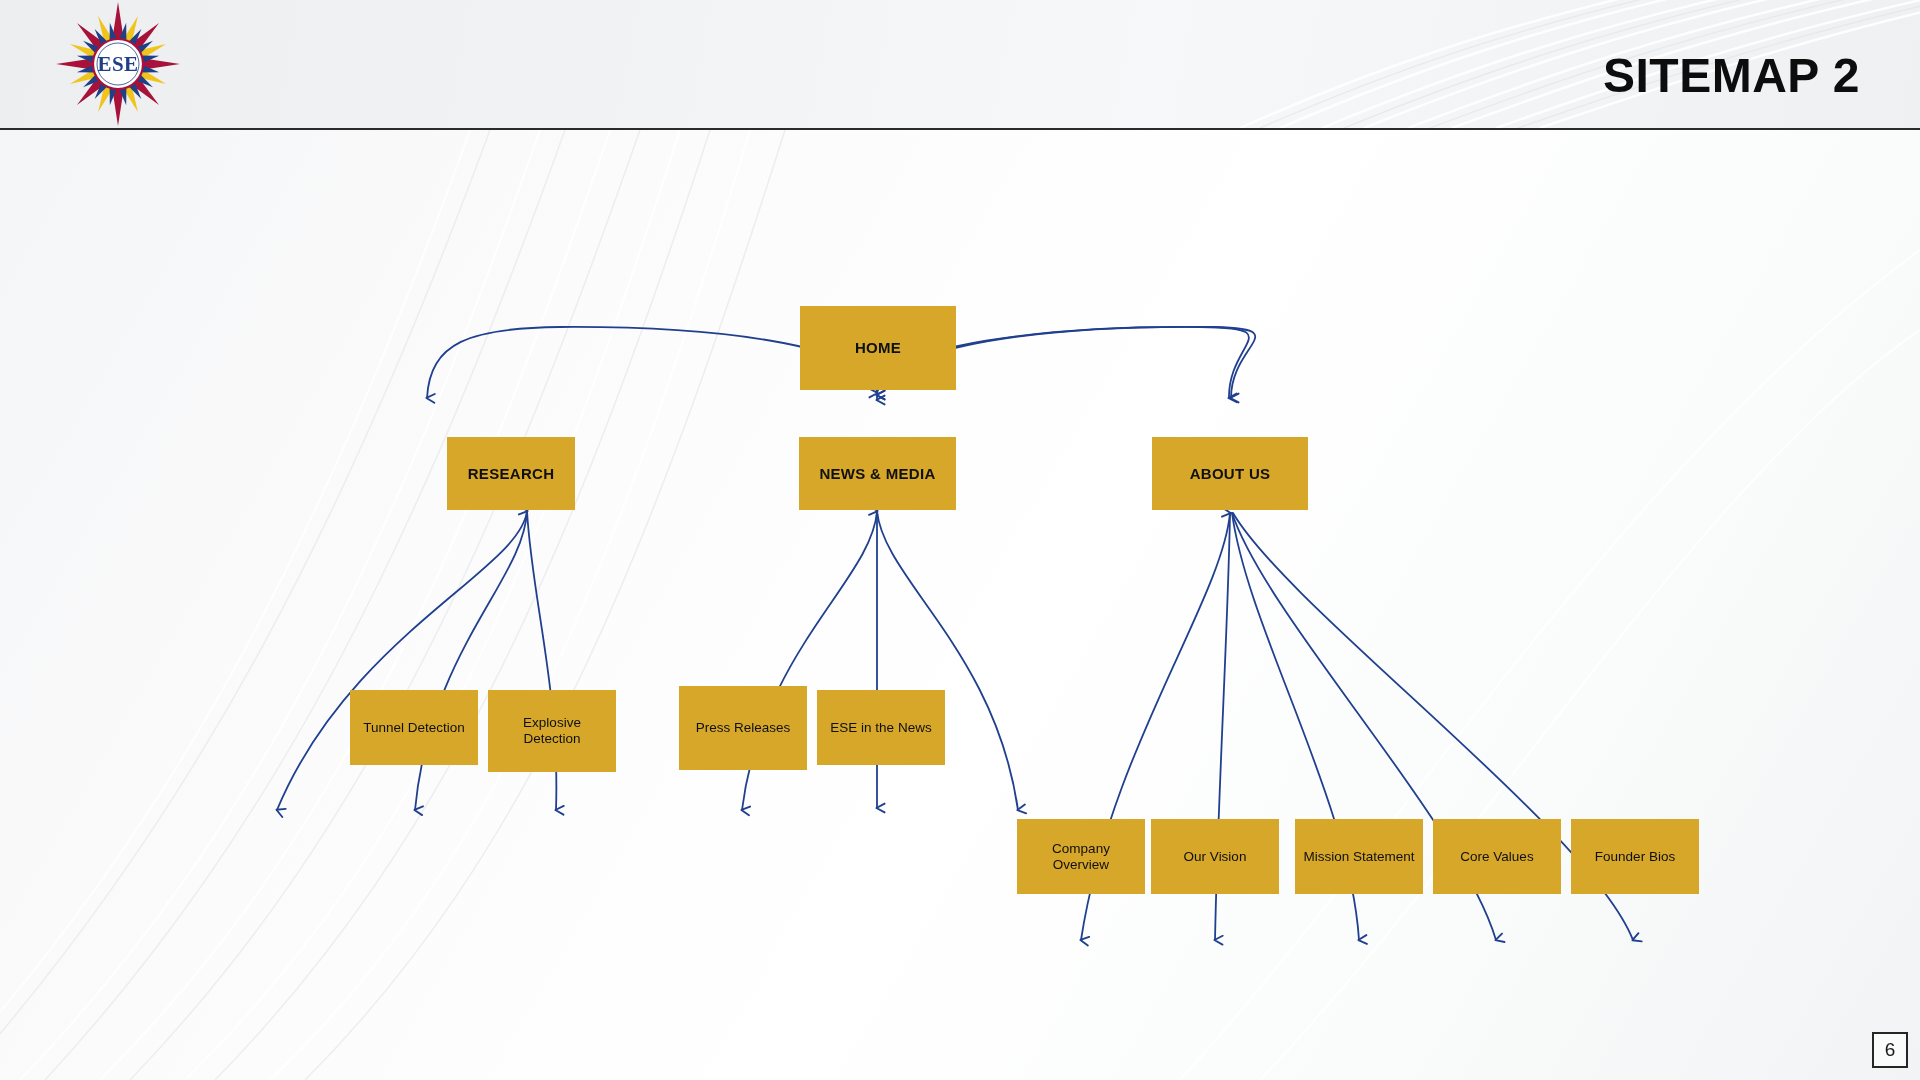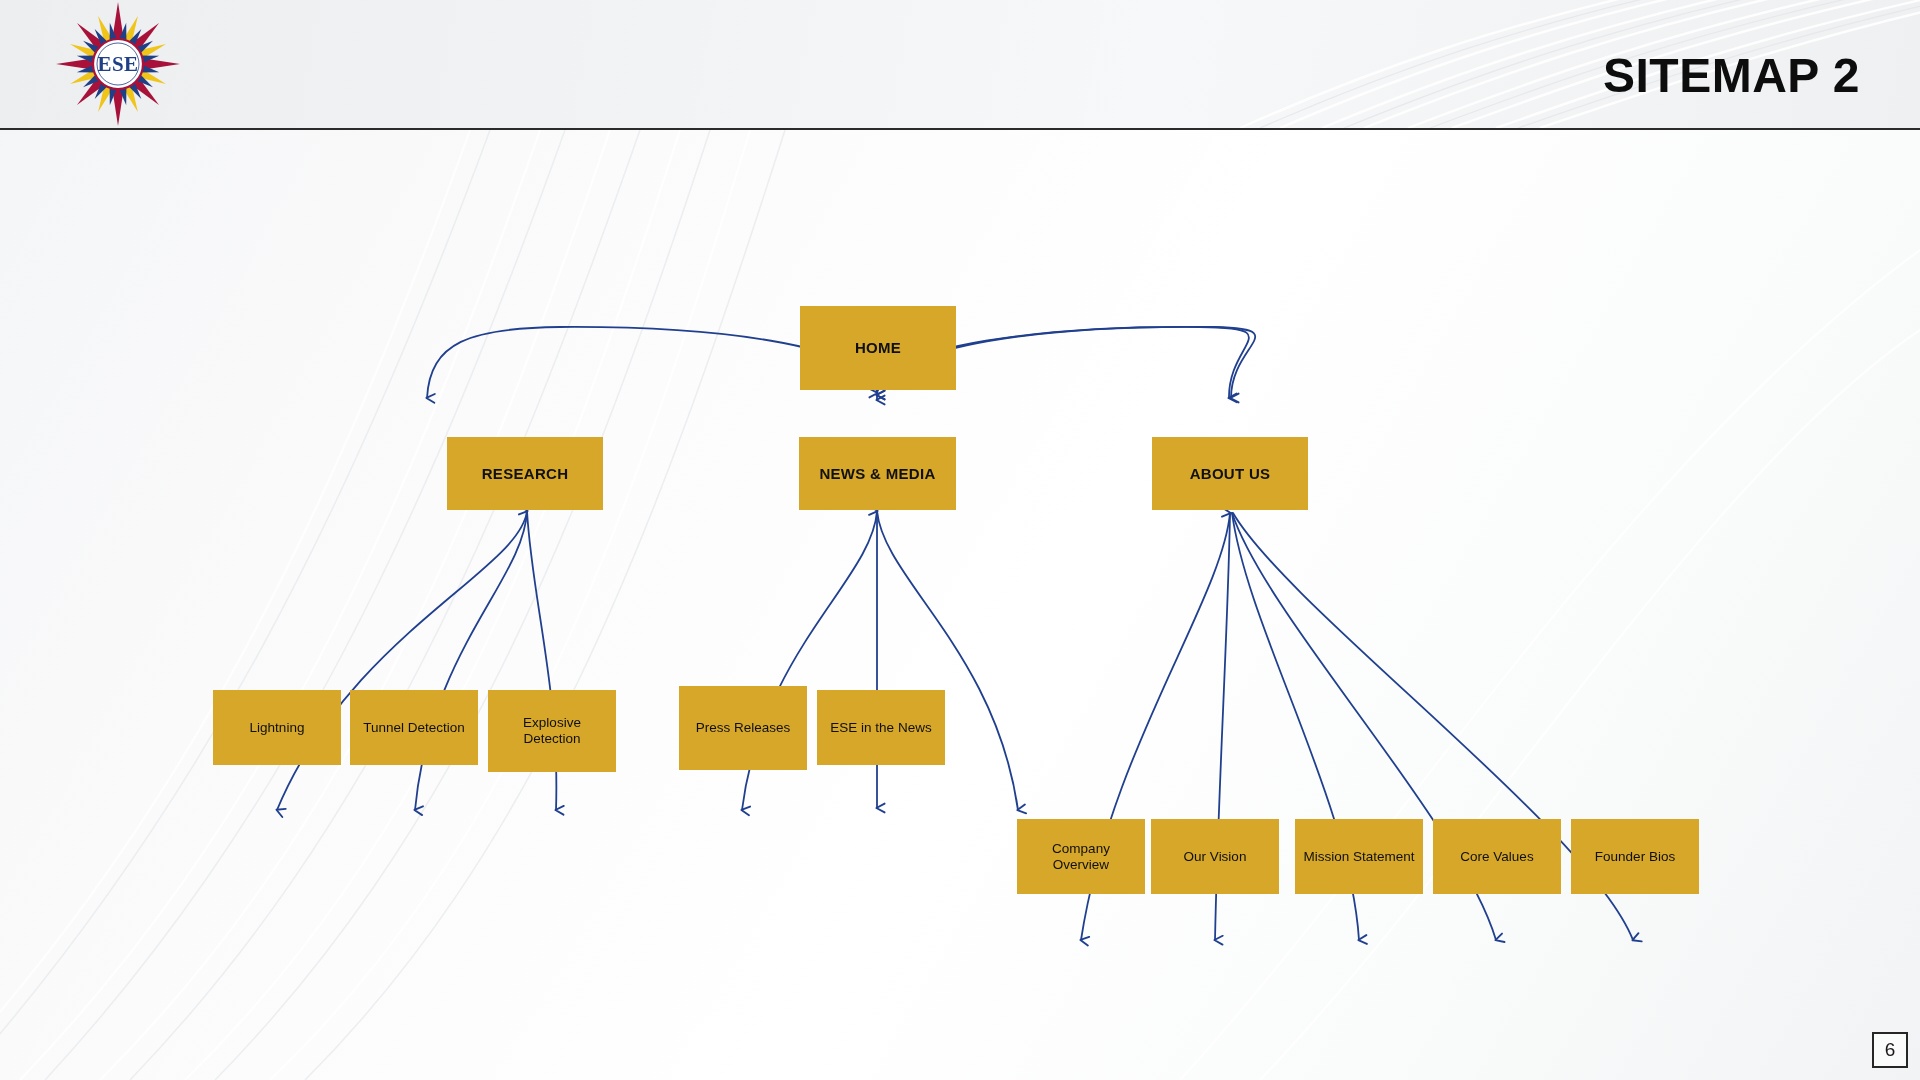--- a/index.html
+++ b/index.html
@@ -262,33 +262,30 @@
         <path d="M1232,383 C1248,500 1350,670 1359,810" marker-end="url(#ah-down)"></path>
         <path d="M1232,383 C1268,490 1460,690 1496,810" marker-end="url(#ah-down)"></path>
         <path d="M1233,383 C1290,480 1590,700 1633,810" marker-end="url(#ah-down)"></path>
       </g>
     </svg>
 
     <div class="node lvl1" style="left:800px;top:176px;width:156px;height:84px;">
       <span class="label">HOME</span>
     </div>
 
-    <div class="node lvl2" style="left:447px;top:307px;width:156px;height:73px;">
+    <div class="node lvl2" style="left:447px;top:307px;width:128px;height:73px;">
       <span class="label">RESEARCH</span>
     </div>
     <div class="node lvl2" style="left:799px;top:307px;width:157px;height:73px;">
       <span class="label">NEWS &amp; MEDIA</span>
     </div>
     <div class="node lvl2" style="left:1152px;top:307px;width:156px;height:73px;">
       <span class="label">ABOUT US</span>
     </div>
 
-    <div class="node lvl3" style="left:213px;top:560px;width:128px;height:75px;">
-      <span class="label">Lightning</span>
-    </div>
     <div class="node lvl3" style="left:350px;top:560px;width:128px;height:75px;">
       <span class="label">Tunnel Detection</span>
     </div>
     <div class="node lvl3" style="left:488px;top:560px;width:128px;height:82px;">
       <span class="label">Explosive Detection</span>
     </div>
 
     <div class="node lvl3" style="left:679px;top:556px;width:128px;height:84px;">
       <span class="label">Press Releases</span>
     </div>

